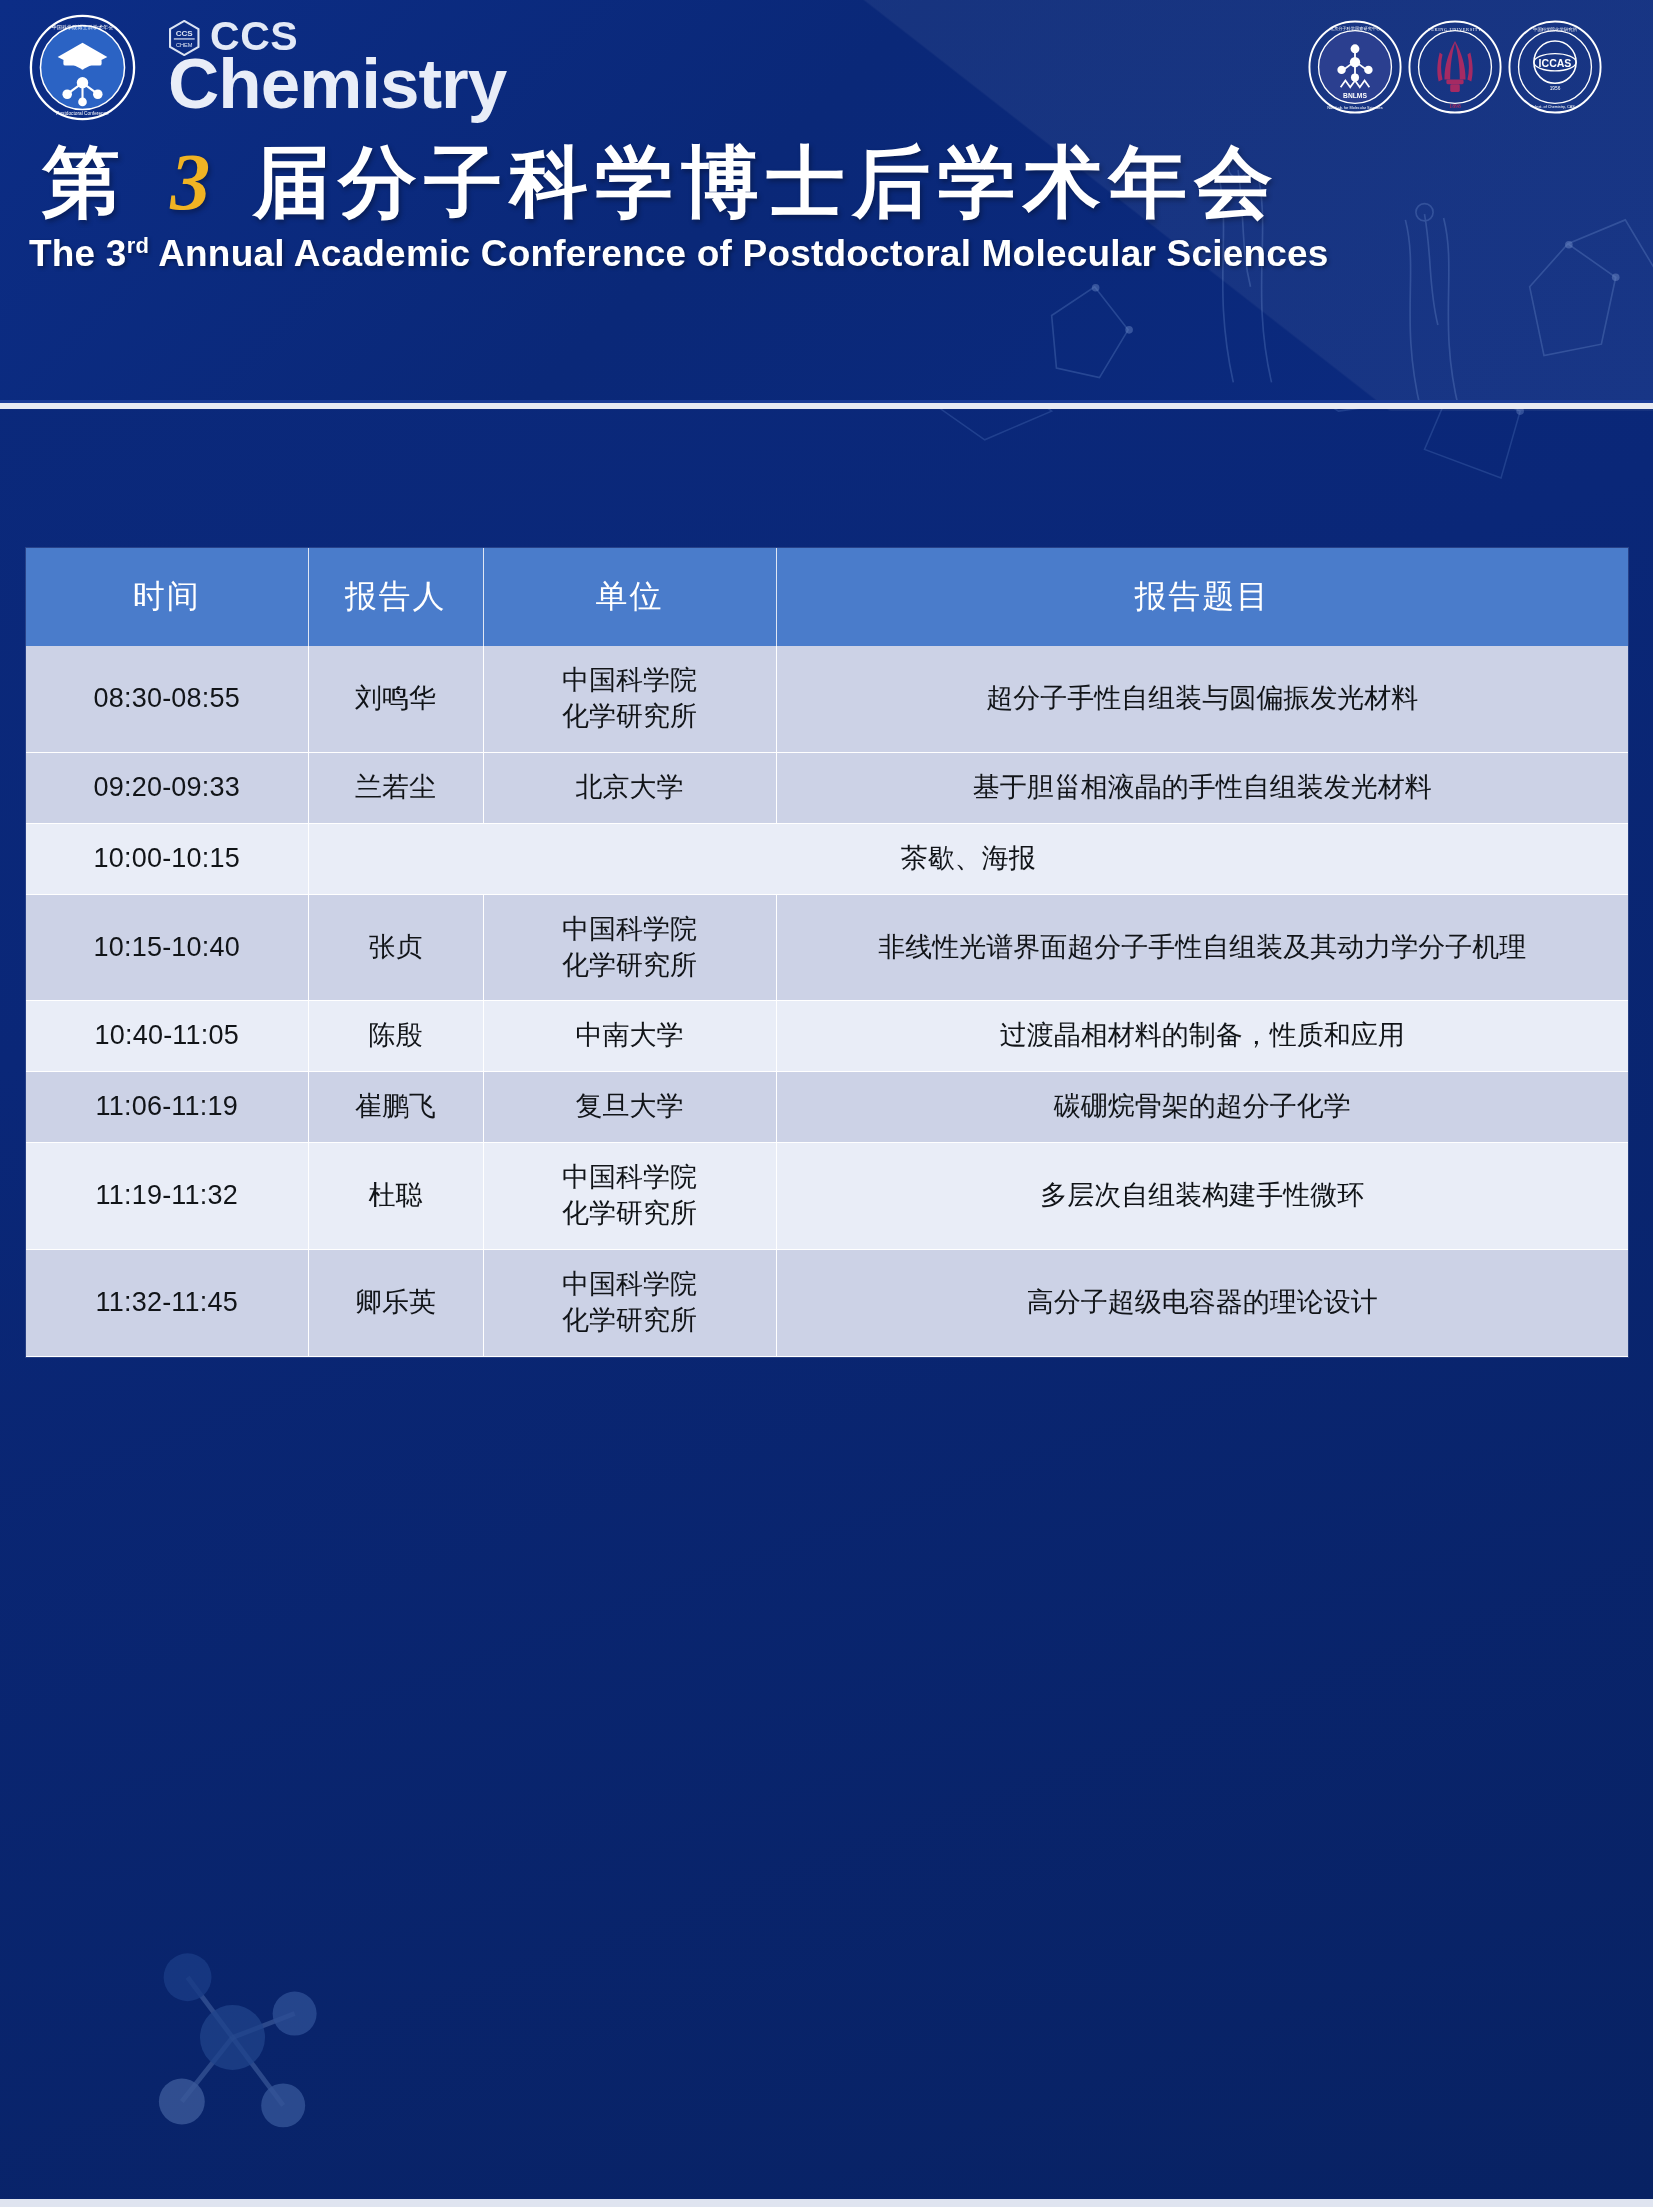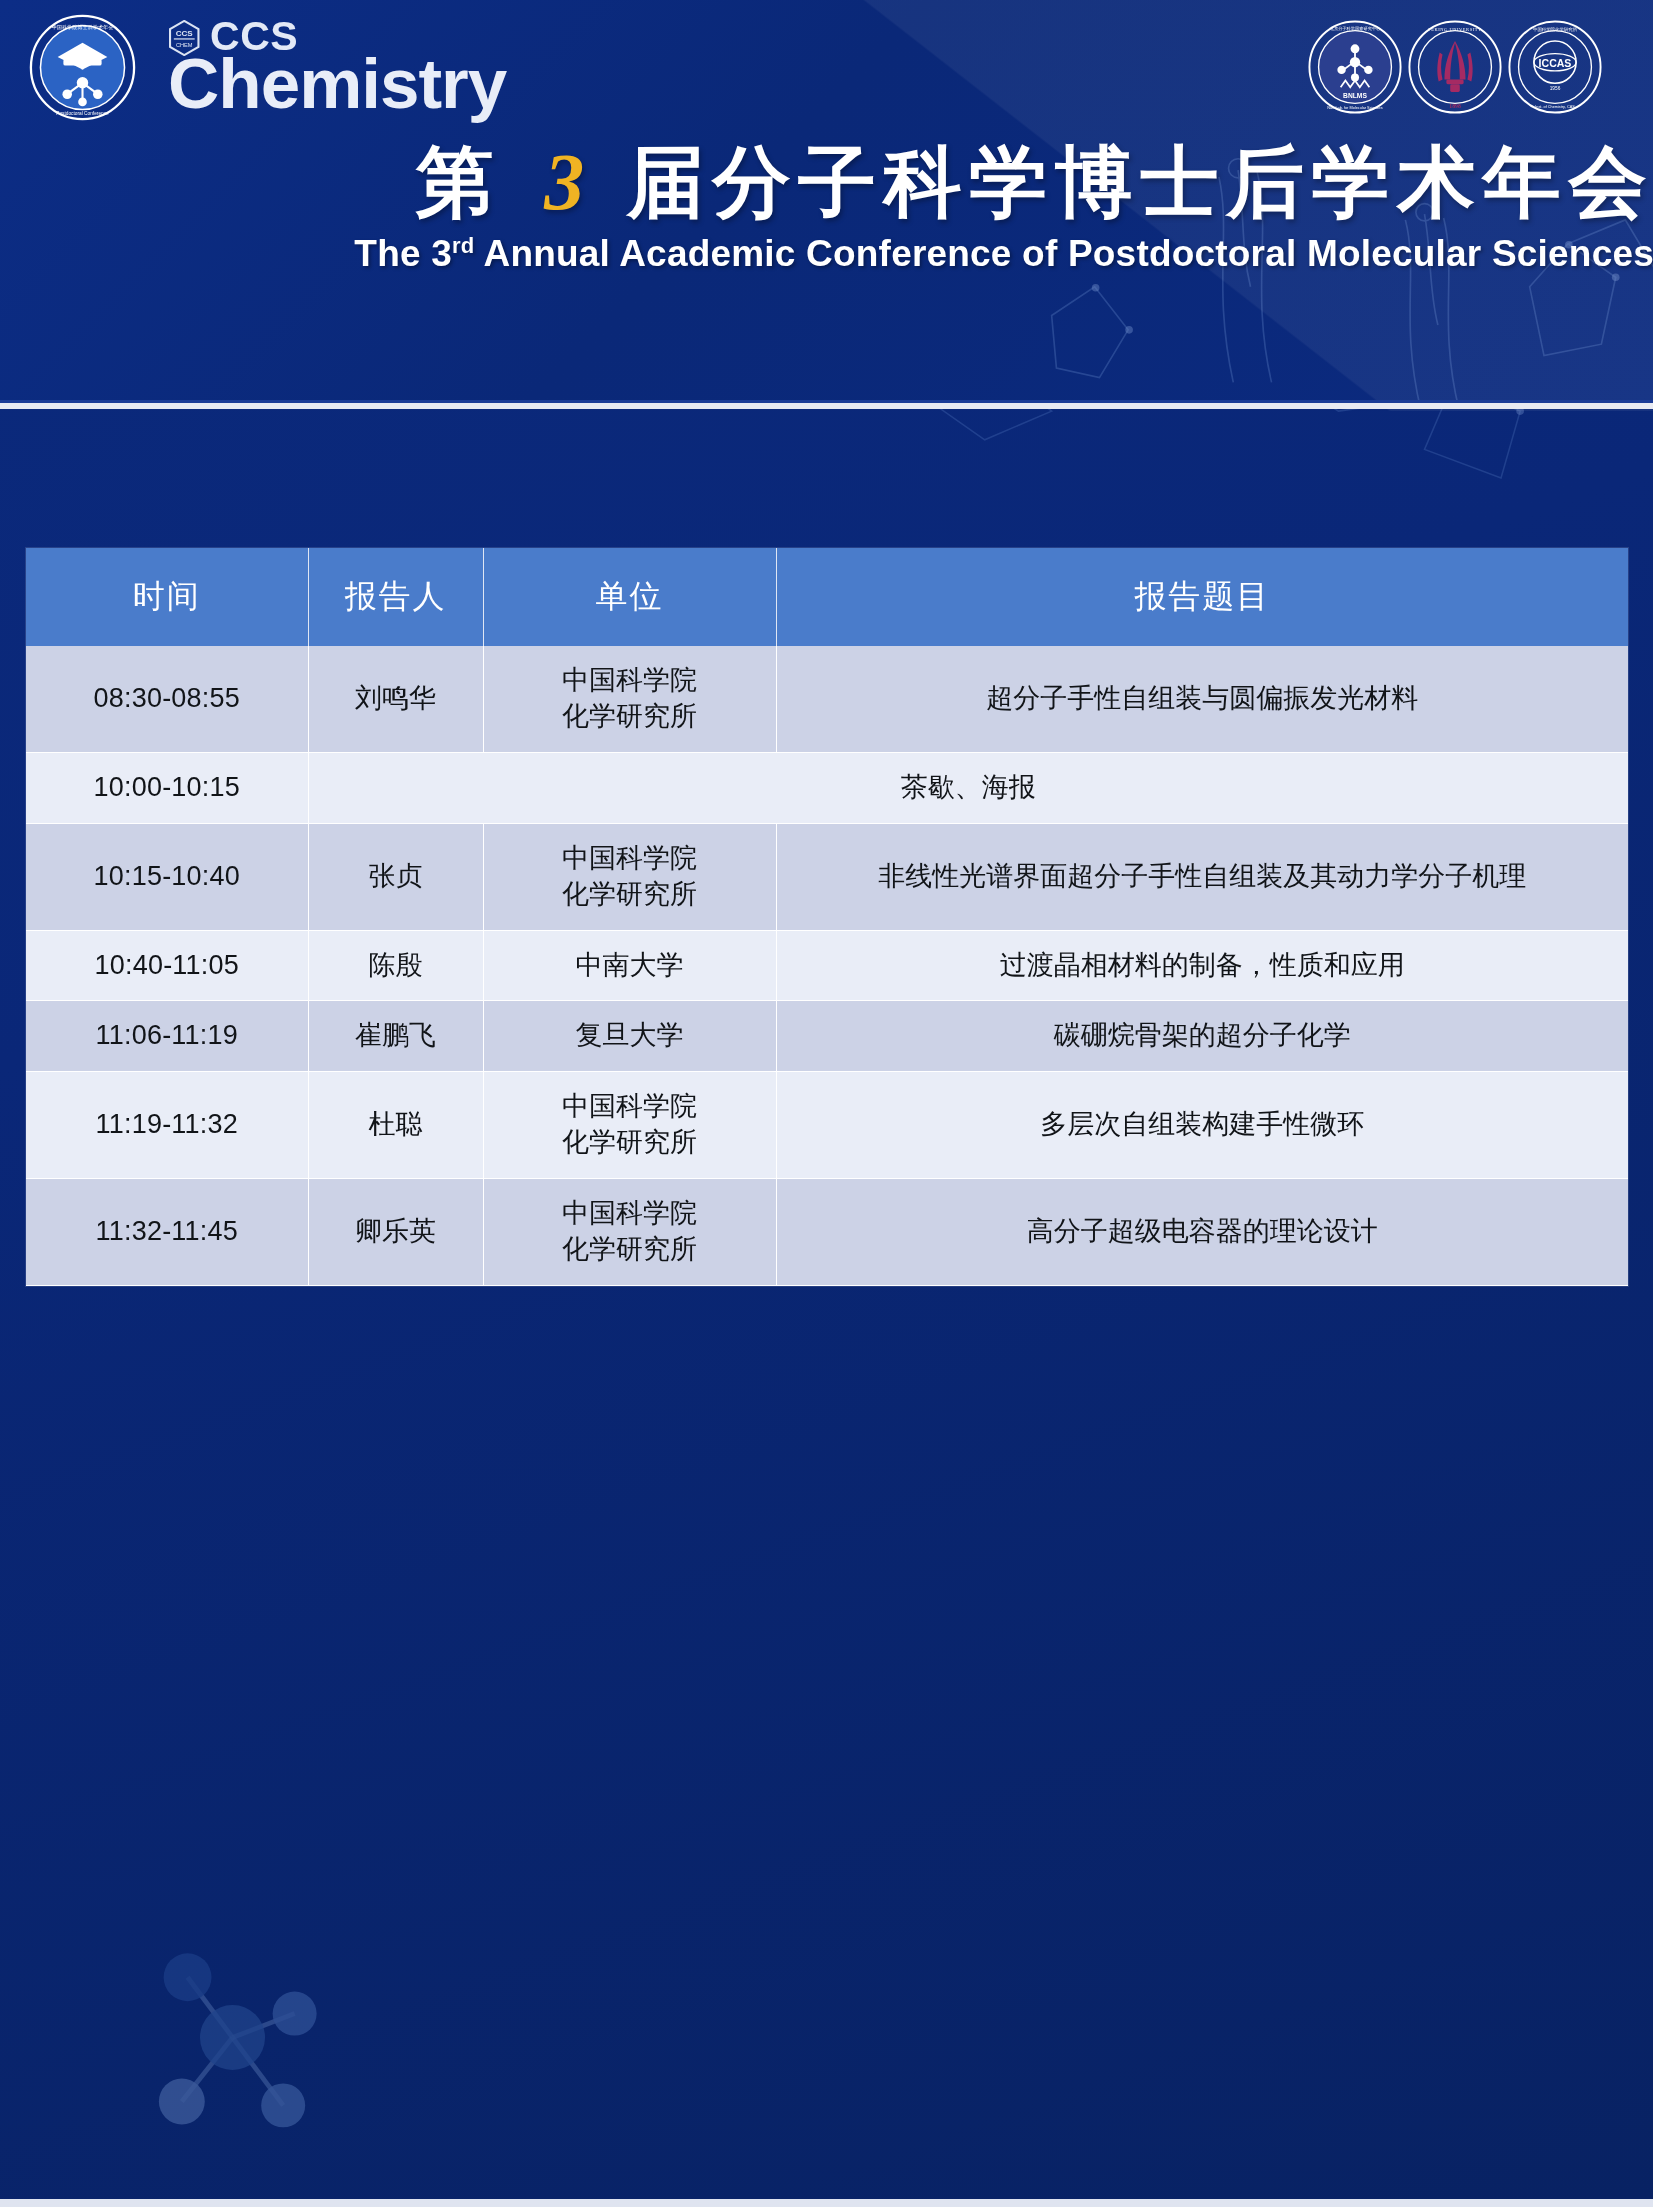--- a/index.html
+++ b/index.html
@@ -105,21 +105,21 @@
     display: flex;
     align-items: center;
     gap: 6px;
   }
   .seal { width: 94px; height: 94px; }
 
   
   .title-block {
     position: relative;
     z-index: 4;
-    text-align: right;
+    text-align: left;
     margin-top: 5.7px;
   }
   .title-cn {
     font-size: 78px;
     font-weight: bold;
     color: #ffffff;
     letter-spacing: 7.6px;
     line-height: 1.05;
     text-shadow: 1.9px 2.9px 4.8px rgba(0,0,0,0.30);
     white-space: nowrap;
@@ -391,20 +391,26 @@
         </tr>
       </thead>
       <tbody>
           <tr class="odd">
             <td class="t-time">08:30-08:55</td>
             <td class="t-spk">刘鸣华</td>
             <td class="t-org">中国科学院
 化学研究所</td>
             <td class="t-title">超分子手性自组装与圆偏振发光材料</td>
           </tr>
+          <tr class="odd">
+            <td class="t-time">09:20-09:33</td>
+            <td class="t-spk">兰若尘</td>
+            <td class="t-org">北京大学</td>
+            <td class="t-title">基于胆甾相液晶的手性自组装发光材料</td>
+          </tr>
           <tr class="even">
             <td class="t-time">10:00-10:15</td>
             <td class="t-break" colspan="3">茶歇、海报</td>
           </tr>
           <tr class="odd">
             <td class="t-time">10:15-10:40</td>
             <td class="t-spk">张贞</td>
             <td class="t-org">中国科学院
 化学研究所</td>
             <td class="t-title">非线性光谱界面超分子手性自组装及其动力学分子机理</td>

